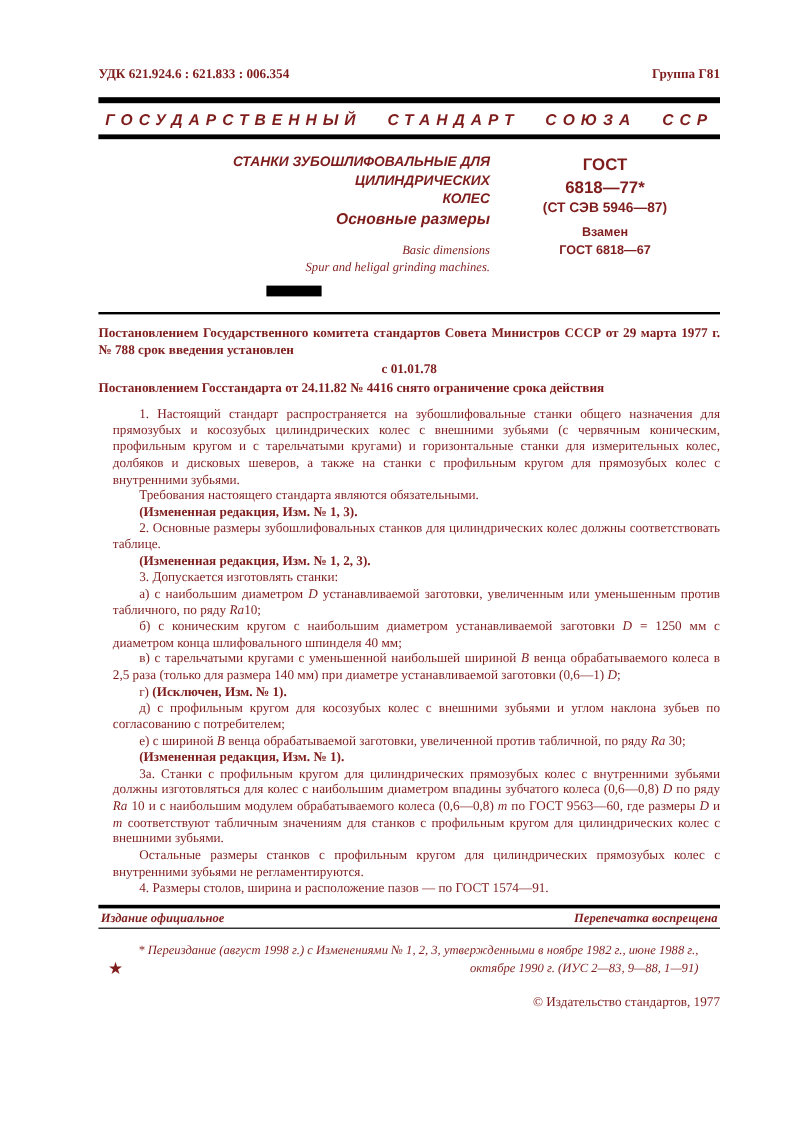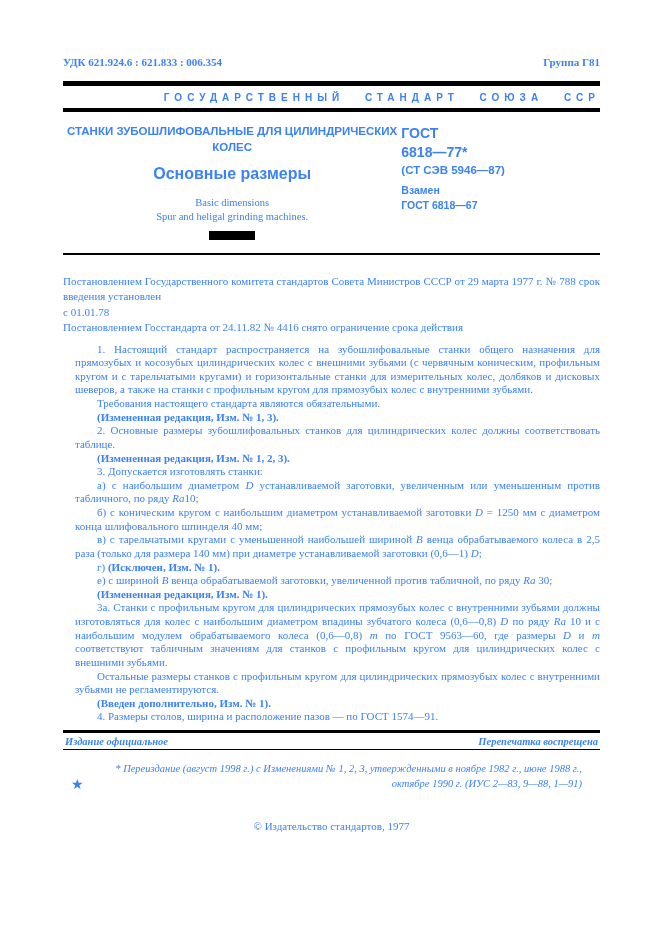--- a/index.html
+++ b/index.html
@@ -1,52 +1,52 @@
 <!DOCTYPE html>
 <html><head>
 <meta charset="utf-8">
 <style>
   html, body { margin:0; padding:0; background:#ffffff; }
   .page {
-    width:661px; height:936px; margin:0 auto; background:#ffffff; color:#3b82f6;
-    box-sizing:border-box; padding:56px 61px 0 63px; position:relative; overflow:hidden;
+    width:661px; height:936px; margin:0 auto; background:#ffffff; color:#7f1d1d;
+    box-sizing:border-box; padding:56px 61px 0 82px; position:relative; overflow:hidden;
     font-family:"Liberation Serif", serif;
   }
   .meta-row { display:flex; justify-content:space-between; font-weight:bold; font-size:11px; }
   .banner { margin-top:13px; }
   .bar-thick { height:5px; background:#000; }
   .bar-thick2 { height:4px; background:#000; }
   .banner-text {
-    text-align:right; font-family:"Liberation Sans", sans-serif; font-weight:bold;
-    font-size:10px; letter-spacing:5px; word-spacing:13px; padding:6px 0 5px; white-space:nowrap;
+    text-align:center; font-family:"Liberation Sans", sans-serif; font-weight:bold;
+    font-size:13px; letter-spacing:5px; word-spacing:13px; padding:6px 0 5px; white-space:nowrap;font-style:italic;
   }
   .title-section { display:flex; margin-top:12px; }
-  .title-left { width:63%; text-align:center; }
-  .title-right { width:37%; text-align:left; }
+  .title-left { width:63%; text-align:right;font-style:italic; }
+  .title-right { width:37%; text-align:center; }
   .title-ru { font-family:"Liberation Sans", sans-serif; font-weight:bold; font-size:11.5px; line-height:1.35; }
-  .subtitle { font-family:"Liberation Sans", sans-serif; font-weight:bold; font-size:16px; margin-top:10px; }
+  .subtitle { font-family:"Liberation Sans", sans-serif; font-weight:bold; font-size:13px; }
   .title-en { font-size:10.5px; margin-top:13px; line-height:1.35; }
   .redaction-bar { width:46px; height:9px; background:#000; margin:7px auto 0; }
   .gost-big { font-family:"Liberation Sans", sans-serif; font-weight:bold; font-size:14px; line-height:1.35; }
   .st-sev { font-family:"Liberation Sans", sans-serif; font-weight:bold; font-size:11.5px; margin-top:2px; }
   .replaces { margin-top:7px; font-family:"Liberation Sans", sans-serif; font-weight:bold; font-size:10.5px; line-height:1.45; }
   .divider { height:2px; background:#000; margin-top:13px; }
-  .decree { margin-top:19px; font-weight:normal; font-size:11px; line-height:1.3; }
+  .decree { margin-top:9px; font-weight:bold; font-size:11px; line-height:1.3; }
   .decree p { margin:0; text-align:justify; }
-  .decree .date { text-align:left; margin:2px 0 1px; }
+  .decree .date { text-align:center; margin:2px 0 1px; }
   .body-text { margin-top:8px; font-size:11px; line-height:1.24;margin-left:12px; }
   .para { margin:0; text-indent:22px; text-align:justify; }
   .i { font-style:italic; }
   .b { font-weight:bold; }
   .footer-rule-thick { height:3px; background:#000; margin-top:6px; }
   .footer-row { display:flex; justify-content:space-between; font-weight:bold; font-style:italic; font-size:10.5px; padding:3px 2px 2px; }
   .footer-rule-thin { height:1px; background:#000; }
   .footnote { position:relative; margin-top:11px; font-style:italic; font-size:10.5px; text-align:right; line-height:1.45; padding:0 18px; }
   .star { position:absolute; left:8px; bottom:-4px; font-size:14px; font-style:normal; }
-  .copyright { margin-top:26px; text-align:center; font-size:11px; line-height:1.6; }
+  .copyright { margin-top:12px; text-align:right; font-size:11px; line-height:1.6; }
 </style>
 </head>
 <body>
 
 <div class="page">
 
   <div class="meta-row">
     <span>УДК 621.924.6 : 621.833 : 006.354</span>
     <span>Группа Г81</span>
   </div>
@@ -95,25 +95,25 @@
     <p class="para"><span>1. Настоящий стандарт распространяется на зубошлифовальные станки общего назначения для прямозубых и косозубых цилиндрических колес с внешними зубьями (с червячным коническим, профильным кругом и с тарельчатыми кругами) и горизонтальные станки для измерительных колес, долбяков и дисковых шеверов, а также на станки с профильным кругом для прямозубых колес с внутренними зубьями.</span></p>
     <p class="para"><span>Требования настоящего стандарта являются обязательными.</span></p>
     <p class="para"><span class="b">(Измененная редакция, Изм. № 1, 3).</span></p>
     <p class="para"><span>2. Основные размеры зубошлифовальных станков для цилиндрических колес должны соответствовать таблице.</span></p>
     <p class="para"><span class="b">(Измененная редакция, Изм. № 1, 2, 3).</span></p>
     <p class="para"><span>3. Допускается изготовлять станки:</span></p>
     <p class="para"><span>а) с наибольшим диаметром </span><span class="i">D</span><span> устанавливаемой заготовки, увеличенным или уменьшенным против табличного, по ряду </span><span class="i">Ra</span><span>10;</span></p>
     <p class="para"><span>б) с коническим кругом с наибольшим диаметром устанавливаемой заготовки </span><span class="i">D</span><span> = 1250 мм с диаметром конца шлифовального шпинделя 40 мм;</span></p>
     <p class="para"><span>в) с тарельчатыми кругами с уменьшенной наибольшей шириной </span><span class="i">B</span><span> венца обрабатываемого колеса в 2,5 раза (только для размера 140 мм) при диаметре устанавливаемой заготовки (0,6—1) </span><span class="i">D</span><span>;</span></p>
     <p class="para"><span>г) </span><span class="b">(Исключен, Изм. № 1).</span></p>
+    <p class="para"><span>д) с профильным кругом для косозубых колес с внешними зубьями и углом наклона зубьев по согласованию с потребителем;</span></p>
     <p class="para"><span>е) с шириной </span><span class="i">B</span><span> венца обрабатываемой заготовки, увеличенной против табличной, по ряду </span><span class="i">Ra</span><span> 30;</span></p>
     <p class="para"><span class="b">(Измененная редакция, Изм. № 1).</span></p>
     <p class="para"><span>3а. Станки с профильным кругом для цилиндрических прямозубых колес с внутренними зубьями должны изготовляться для колес с наибольшим диаметром впадины зубчатого колеса (0,6—0,8) </span><span class="i">D</span><span> по ряду </span><span class="i">Ra</span><span> 10 и с наибольшим модулем обрабатываемого колеса (0,6—0,8) </span><span class="i">m</span><span> по ГОСТ 9563—60, где размеры </span><span class="i">D</span><span> и </span><span class="i">m</span><span> соответствуют табличным значениям для станков с профильным кругом для цилиндрических колес с внешними зубьями.</span></p>
     <p class="para"><span>Остальные размеры станков с профильным кругом для цилиндрических прямозубых колес с внутренними зубьями не регламентируются.</span></p>
-    <p class="para"><span class="b">(Введен дополнительно, Изм. № 1).</span></p>
     <p class="para"><span>4. Размеры столов, ширина и расположение пазов — по ГОСТ 1574—91.</span></p>
   </div>
 
   <div class="footer-rule-thick"></div>
   <div class="footer-row">
     <span>Издание официальное</span>
     <span>Перепечатка воспрещена</span>
   </div>
   <div class="footer-rule-thin"></div>
 

